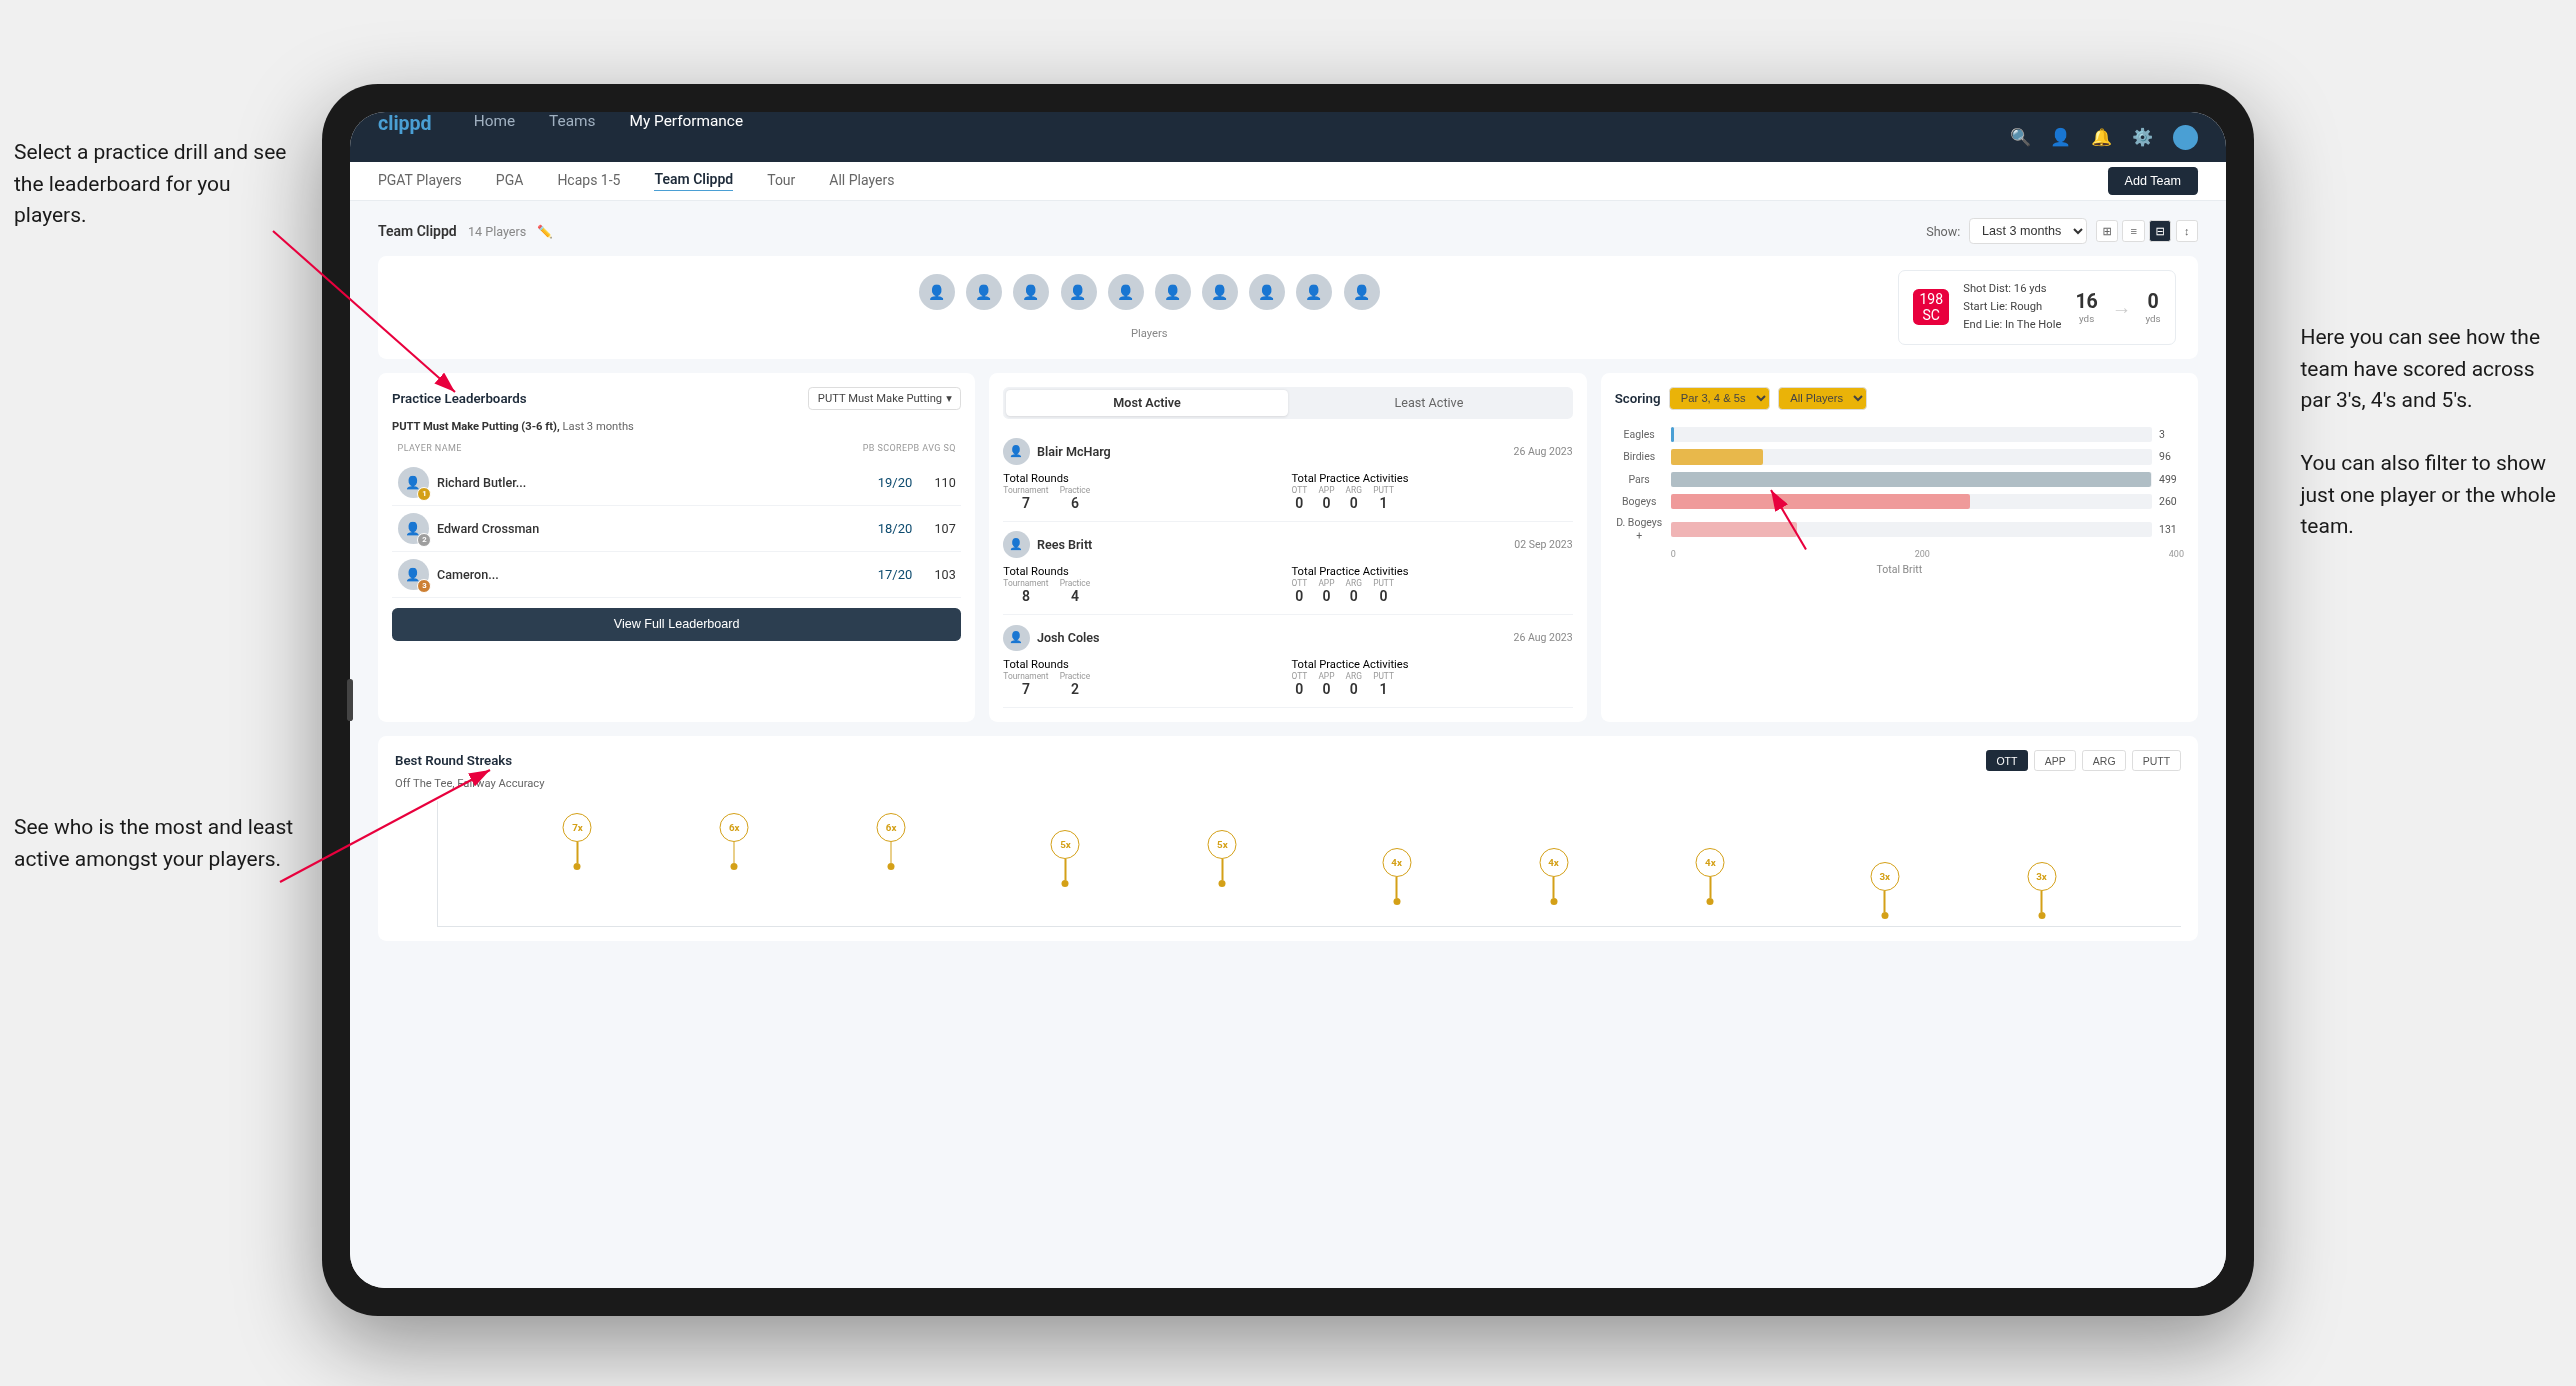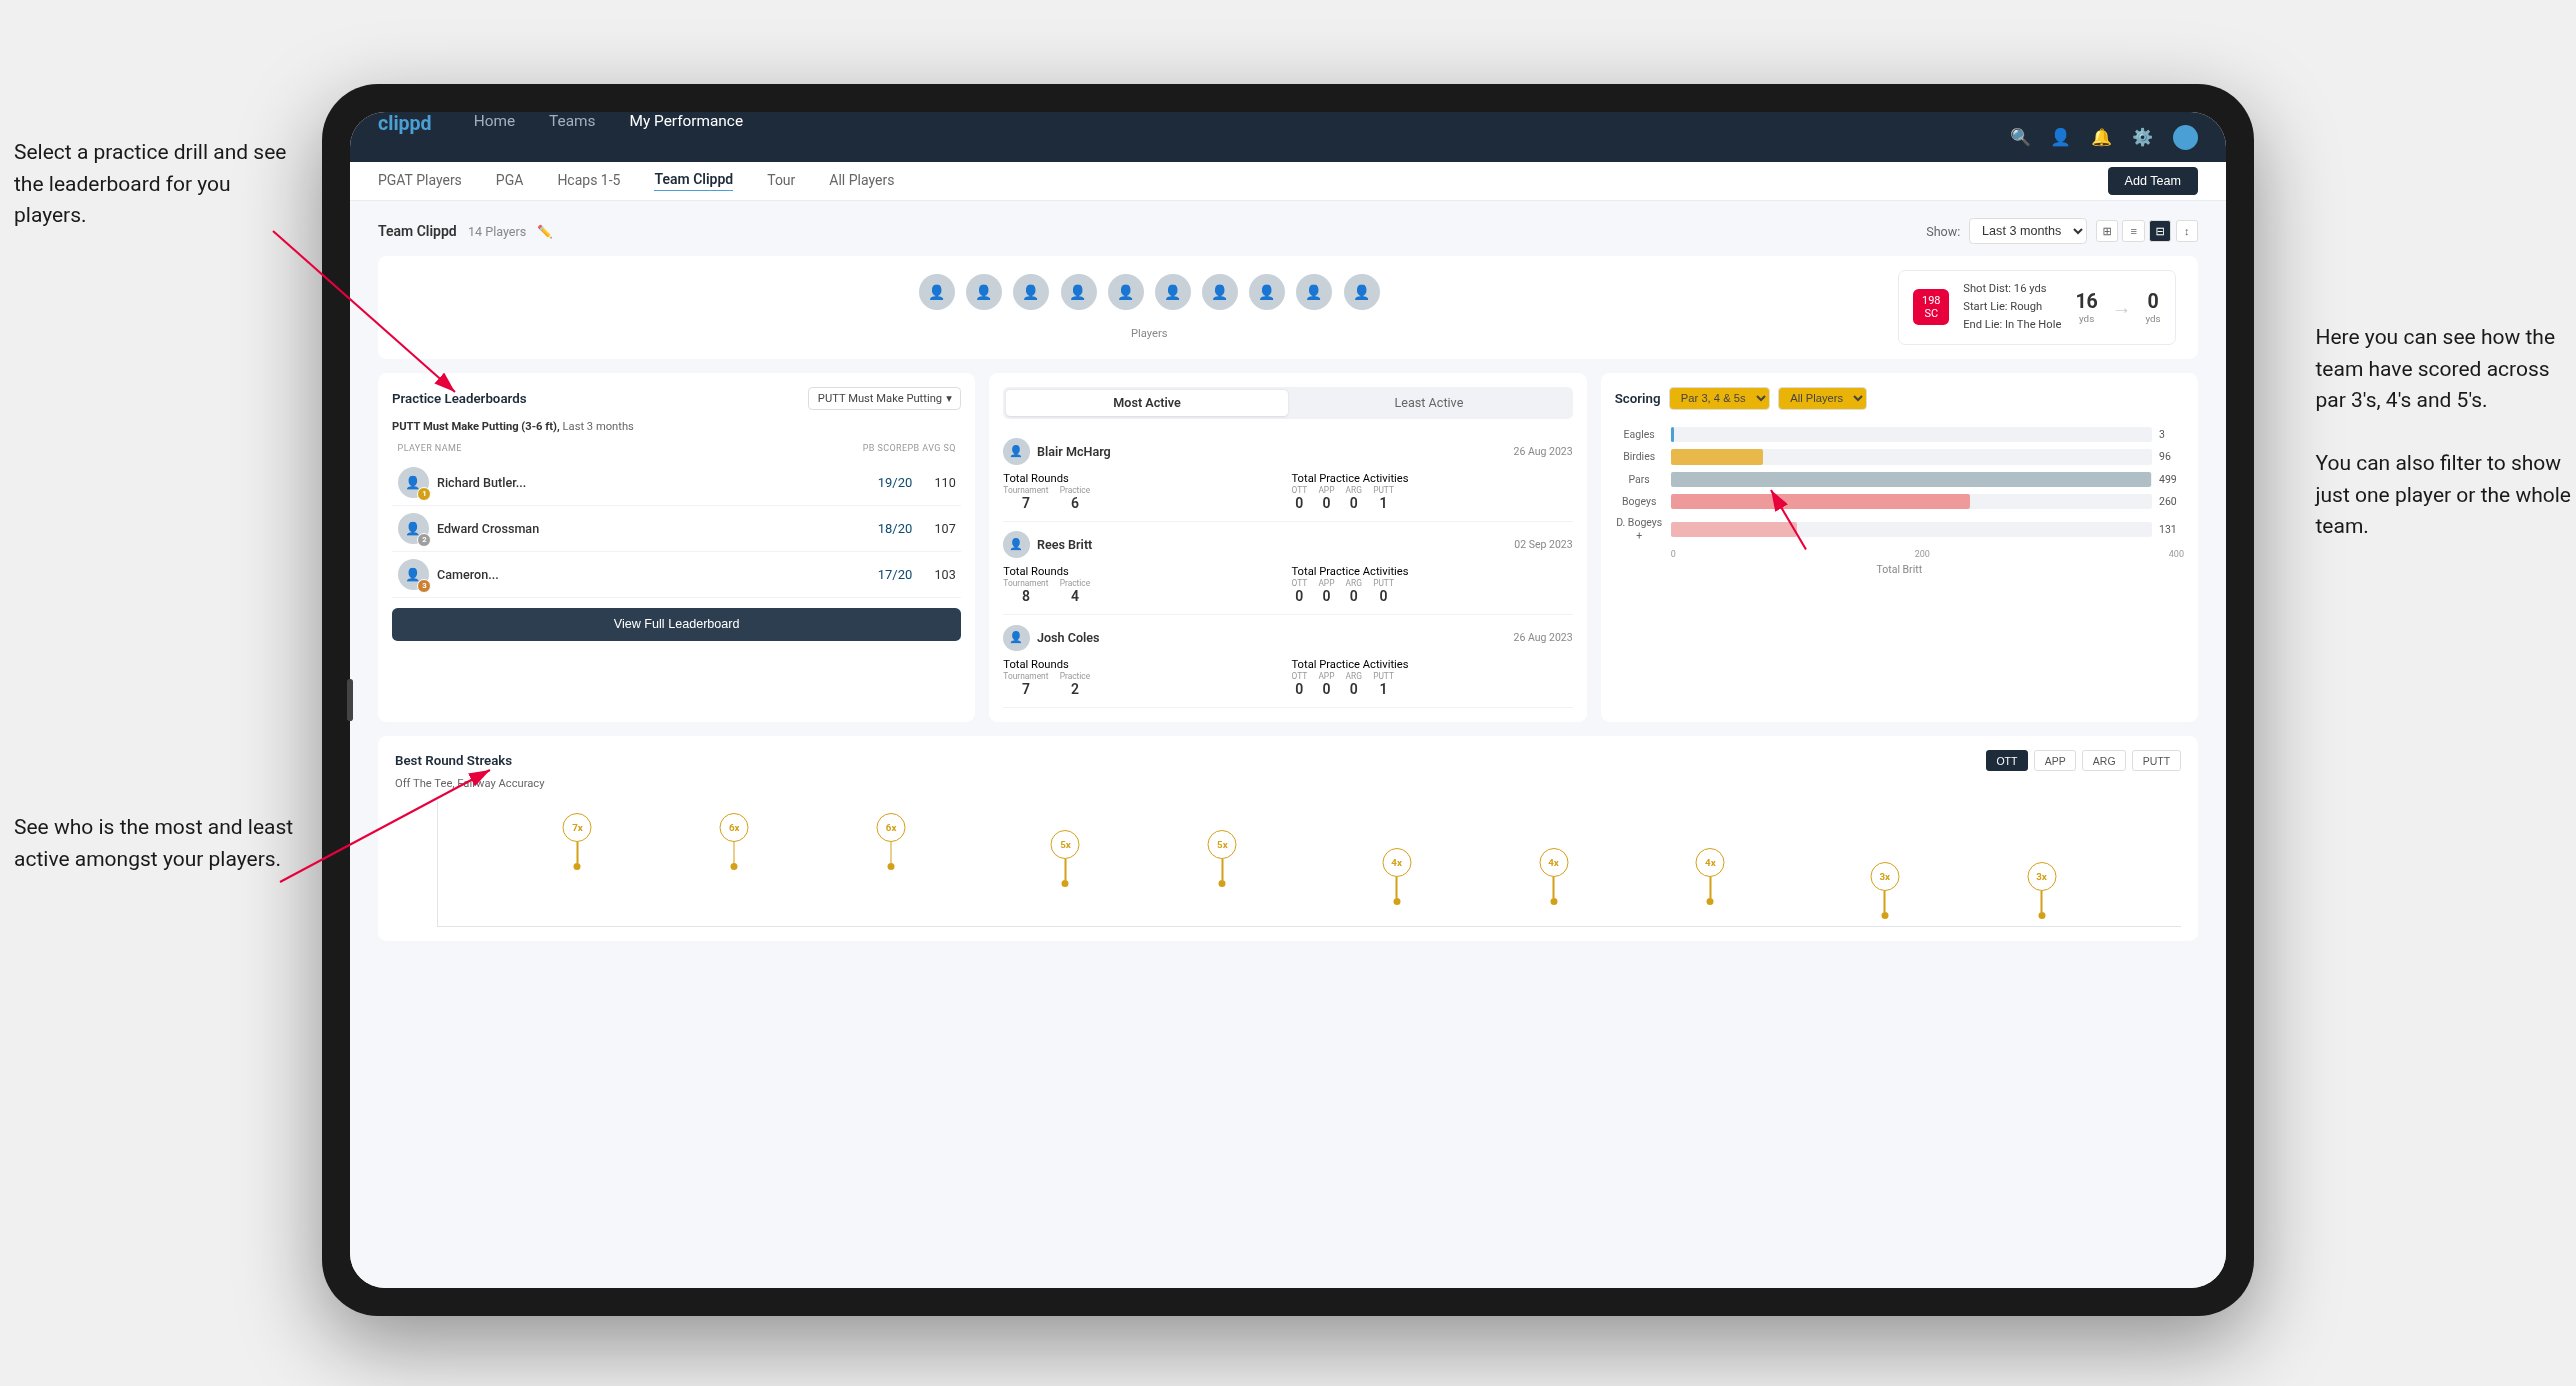--- a/index.html
+++ b/index.html
@@ -224,21 +224,21 @@
       border-radius: 5.6px;
       width: 36px;
       height: 36px;
       display: flex;
       flex-direction: column;
       align-items: center;
       justify-content: center;
       font-size: 17px;
       font-weight: 700;
     }
-    .shot-distance span { font-size: 11px; font-weight: 400; }
+    .shot-distance span { font-size: 14px; font-weight: 400; }
     .shot-details { font-size: 11.2px; color: #444; line-height: 1.6; }
     .shot-yards {
       display: flex;
       gap: 14px;
       align-items: center;
     }
     .yds-box {
       display: flex;
       flex-direction: column;
       align-items: center;
@@ -1011,21 +1011,21 @@
       <polygon points="0 0, 10 3.5, 0 7" fill="#e8003d"></polygon>
     </marker>
   </defs>
 </svg>
 
 <div class="annot-text" style="left:14px; top:812px; font-size:21px; max-width:280px;">
   <span>See who is the most and least</span><br>
   <span>active amongst your players.</span>
 </div>
 
-<div class="annot-text" style="right:5px; top:322px; font-size:21px; max-width:336px; text-align:left;">
+<div class="annot-text" style="right:20px; top:322px; font-size:21px; max-width:336px; text-align:left;">
   <span>Here you can see how the</span><br>
   <span>team have scored across</span><br>
   <span>par 3's, 4's and 5's.</span><br><br>
   <span>You can also filter to show</span><br>
   <span>just one player or the whole</span><br>
   <span>team.</span>
 </div>
 
 
 </body></html>

